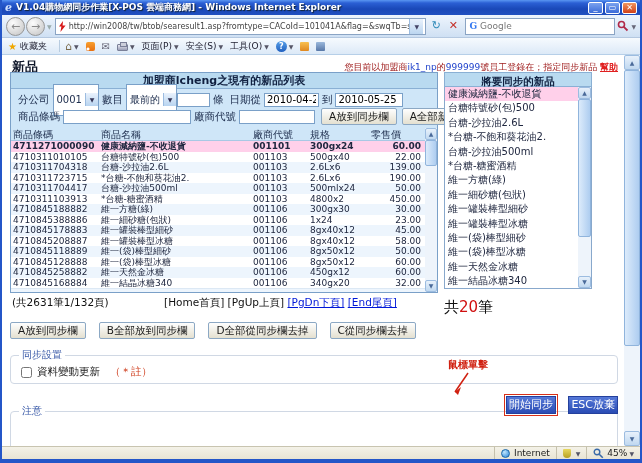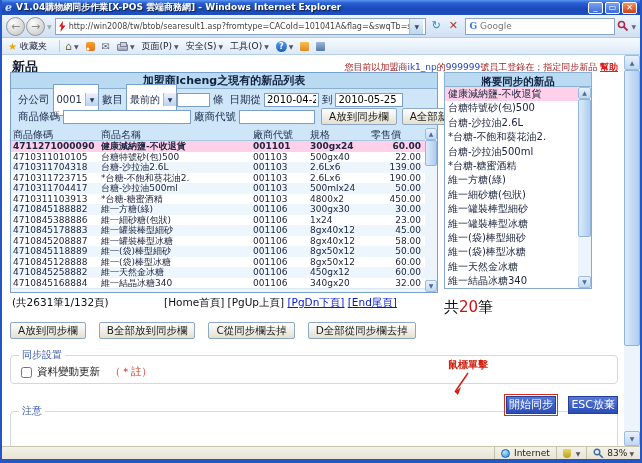--- a/index.html
+++ b/index.html
@@ -396,22 +396,22 @@
       <span>(共2631筆1/132頁)</span><span class="gap"></span>
       <span>[Home首頁]</span>
       <span>[PgUp上頁]</span>
       <span class="lnk">[PgDn下頁]</span>
       <span class="lnk">[End尾頁]</span>
     </div>
 
     <div class="actions">
       <button class="xp-btn">A放到同步欄</button>
       <button class="xp-btn">B全部放到同步欄</button>
+      <button class="xp-btn">D全部從同步欄去掉</button>
       <button class="xp-btn">C從同步欄去掉</button>
-      <button class="xp-btn">D全部從同步欄去掉</button>
     </div>
 
     <fieldset class="xp-fs sync-fs">
       <legend>同步設置</legend>
       <div class="chk-row">
         <input type="checkbox" style="">
         <span>資料變動更新</span>
         <span class="note-red">（＊註）</span>
       </div>
     </fieldset>
@@ -476,18 +476,18 @@
     </div>
     <div class="st-sec">
       <span class="shield"></span>
         <span class="dd">▼</span>
     </div>
     <div class="st-sec">
       <svg width="11" height="11" style="margin-right:3px">
           <circle cx="4" cy="4" r="2.8" fill="none" stroke="#3a6aa8" stroke-width="1.4"></circle>
           <line x1="6.2" y1="6.2" x2="9.8" y2="9.8" stroke="#3a6aa8" stroke-width="1.6"></line>
         </svg>
-      <span>83%</span>
+      <span>45%</span>
       <span class="dd">▼</span>
     </div>
   </div>
   <div class="taskstrip"></div>
 </div>
 
 </body></html>

